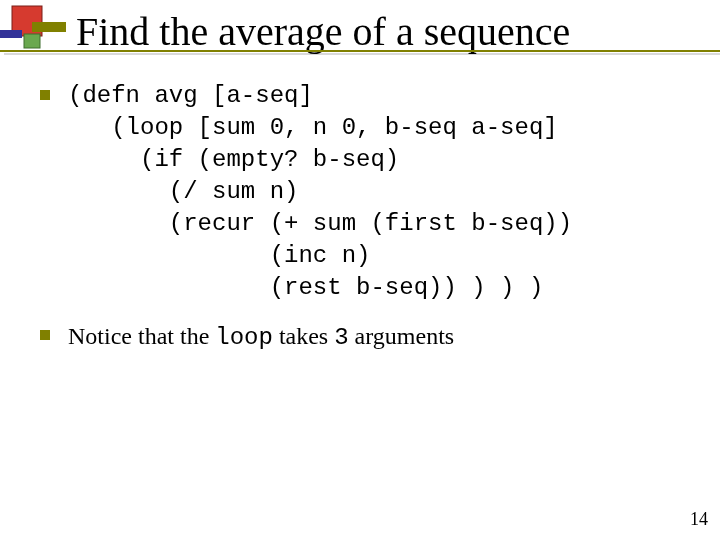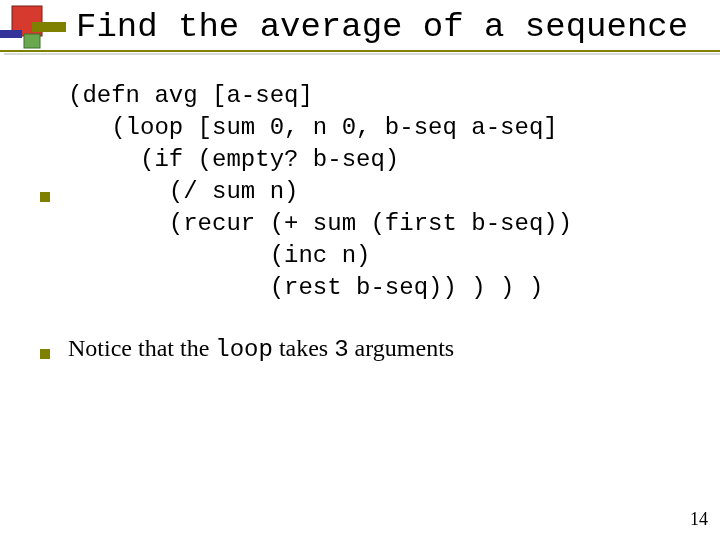--- a/index.html
+++ b/index.html
@@ -24,22 +24,22 @@
     top: 0;
     width: 100px;
     height: 60px;
   }
   .title-row {
     position: absolute;
     left: 76px;
     top: 8px;
   }
   .title {
-    font-size: 34px;
-    font-family: Liberation Mono, monospace;
+    font-size: 40px;
+    font-family: Liberation Serif, serif;
   }
   .title-underline {
     position: absolute;
     left: 0;
     top: 50px;
     width: 720px;
     height: 2px;
     background: #808000;
   }
   .shadow-line {
@@ -51,21 +51,21 @@
     background: rgba(0,0,0,0.15);
   }
   .body {
     position: absolute;
     left: 40px;
     top: 80px;
     width: 640px;
   }
   .bullet-row {
     display: flex;
-    align-items: center;
+    align-items: flex-start;
     margin-bottom: 6px;
   }
   .sq {
     width: 10px;
     height: 10px;
     background: #808000;
     flex: 0 0 auto;
     margin-top: 10px;
     margin-right: 18px;
   }
@@ -77,21 +77,21 @@
   }
   .note {
     font-size: 24px;
     line-height: 32px;
     font-family: "Times New Roman", Times, serif;
   }
   .note .mono {
     font-family: Consolas, "Courier New", monospace;
   }
   .block2 {
-    margin-top: 28px;
+    margin-top: 16px;
   }
   .pagenum {
     position: absolute;
     right: 12px;
     bottom: 10px;
     font-size: 18px;
     font-family: "Times New Roman", Times, serif;
   }
 </style>
 </head>

